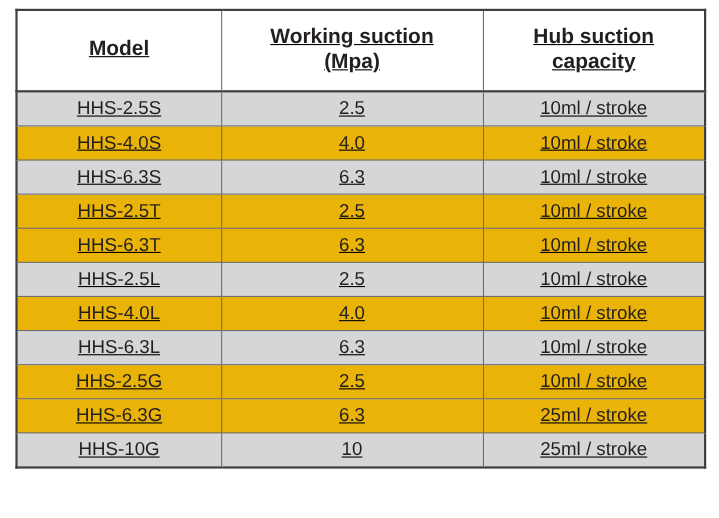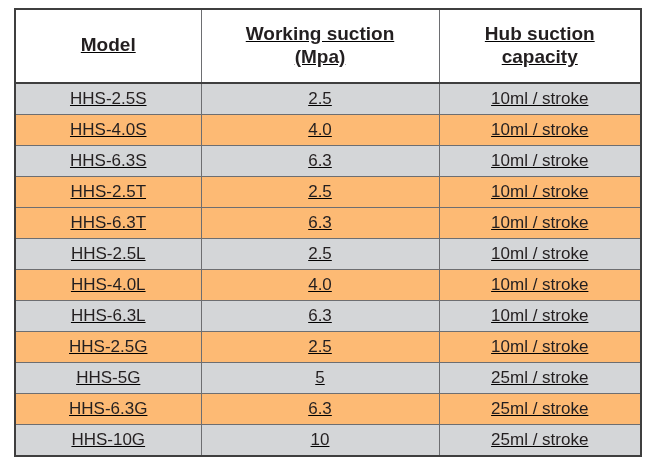--- a/index.html
+++ b/index.html
@@ -56,21 +56,21 @@
     font-weight: normal;
     padding: 3px 4px 4px 4px;
     height: 23px;
     line-height: 1.15;
   }
   table.spec-table tbody tr td:first-child { border-left: 2px solid #3f3f3f; margin-left: 41px; }
   table.spec-table tbody tr td:last-child { border-right: 2px solid #3f3f3f; text-align: center; }
   table.spec-table tbody tr:last-child td { border-bottom: 2px solid #3f3f3f; }
 
   tbody tr.shade td { background: #d4d6d8; }
-  tbody tr.plain td { background: #fdba74; }
+  tbody tr.plain td { background: #eab308; }
 </style>
 </head>
 <body>
 
 <div class="table-wrap">
   <table class="spec-table">
     <colgroup>
       <col class="c-model">
       <col class="c-pressure">
       <col class="c-hub">
@@ -129,25 +129,20 @@
       <tr class="shade">
         <td>HHS-6.3L</td>
         <td>6.3</td>
         <td>10ml / stroke</td>
       </tr>
       <tr class="plain">
         <td>HHS-2.5G</td>
         <td>2.5</td>
         <td>10ml / stroke</td>
       </tr>
-      <tr class="shade">
-        <td>HHS-5G</td>
-        <td>5</td>
-        <td>25ml / stroke</td>
-      </tr>
       <tr class="plain">
         <td>HHS-6.3G</td>
         <td>6.3</td>
         <td>25ml / stroke</td>
       </tr>
       <tr class="shade">
         <td>HHS-10G</td>
         <td>10</td>
         <td>25ml / stroke</td>
       </tr>

